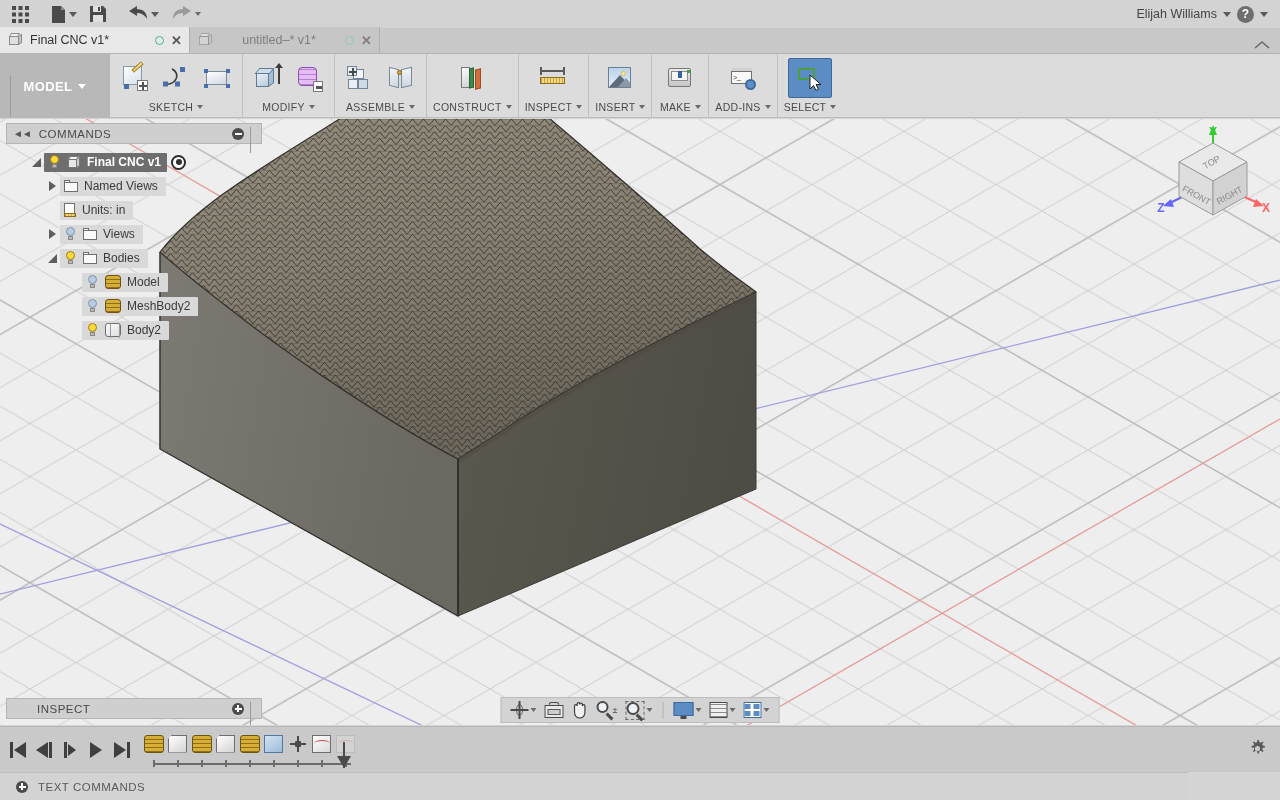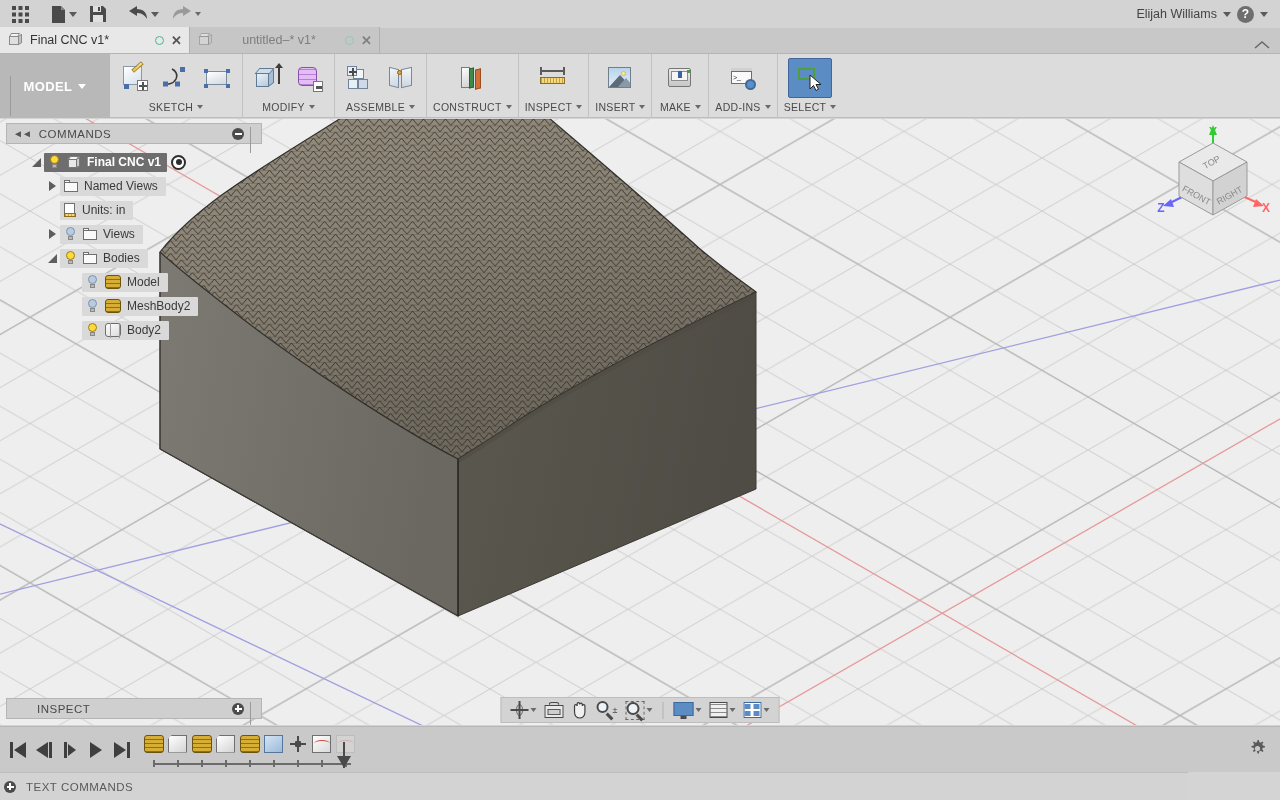--- a/index.html
+++ b/index.html
@@ -347,21 +347,21 @@
     background:#dcdcdc;border:1px solid #b4b4b4;opacity:.55;}
   .tl-ghost:after{content:"";position:absolute;left:1px;top:4px;width:16px;height:6px;
     border-top:1.5px solid #d89f95;border-radius:50% 50% 0 0;}
   .tl-gear{ margin-left:auto; padding-right:14px; }
   .gear-g{ width:17px;height:17px;position:relative; }
 
   
   .statusbar{
     position:absolute; left:0; bottom:0; width:1188px; height:28px;
     background:#d3d3d3; border-top:1px solid #bdbdbd;
-    display:flex; align-items:center; gap:10px; padding-left:4px;
+    display:flex; align-items:center; gap:10px; padding-left:16px;
     font-size:11.5px; letter-spacing:.5px; color:#5a5a5a;
   }
 </style>
 </head>
 <body>
 
 <div id="app">
 
   <div class="qat">
     <div class="qat-btn">

